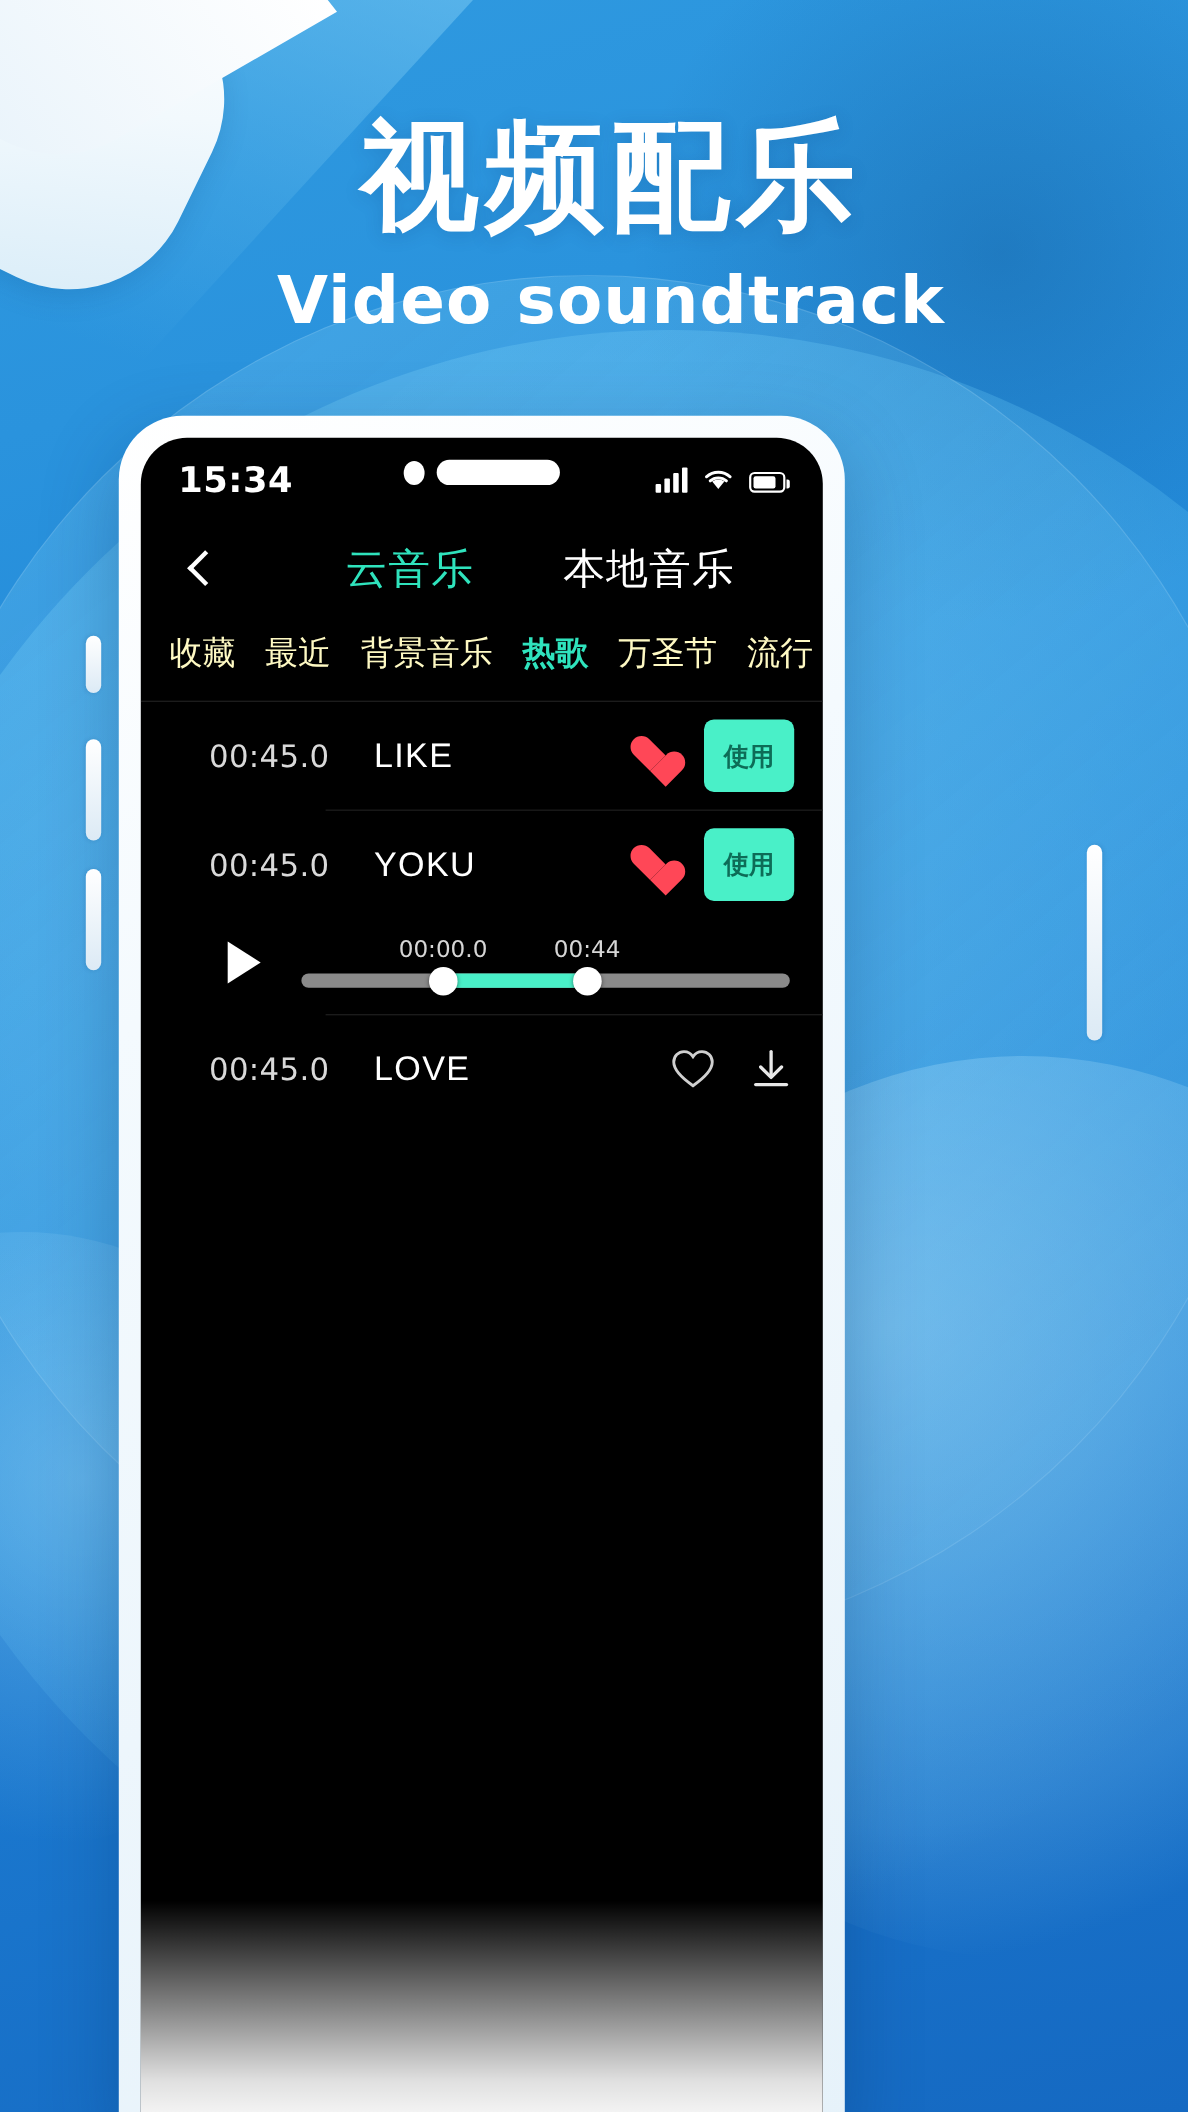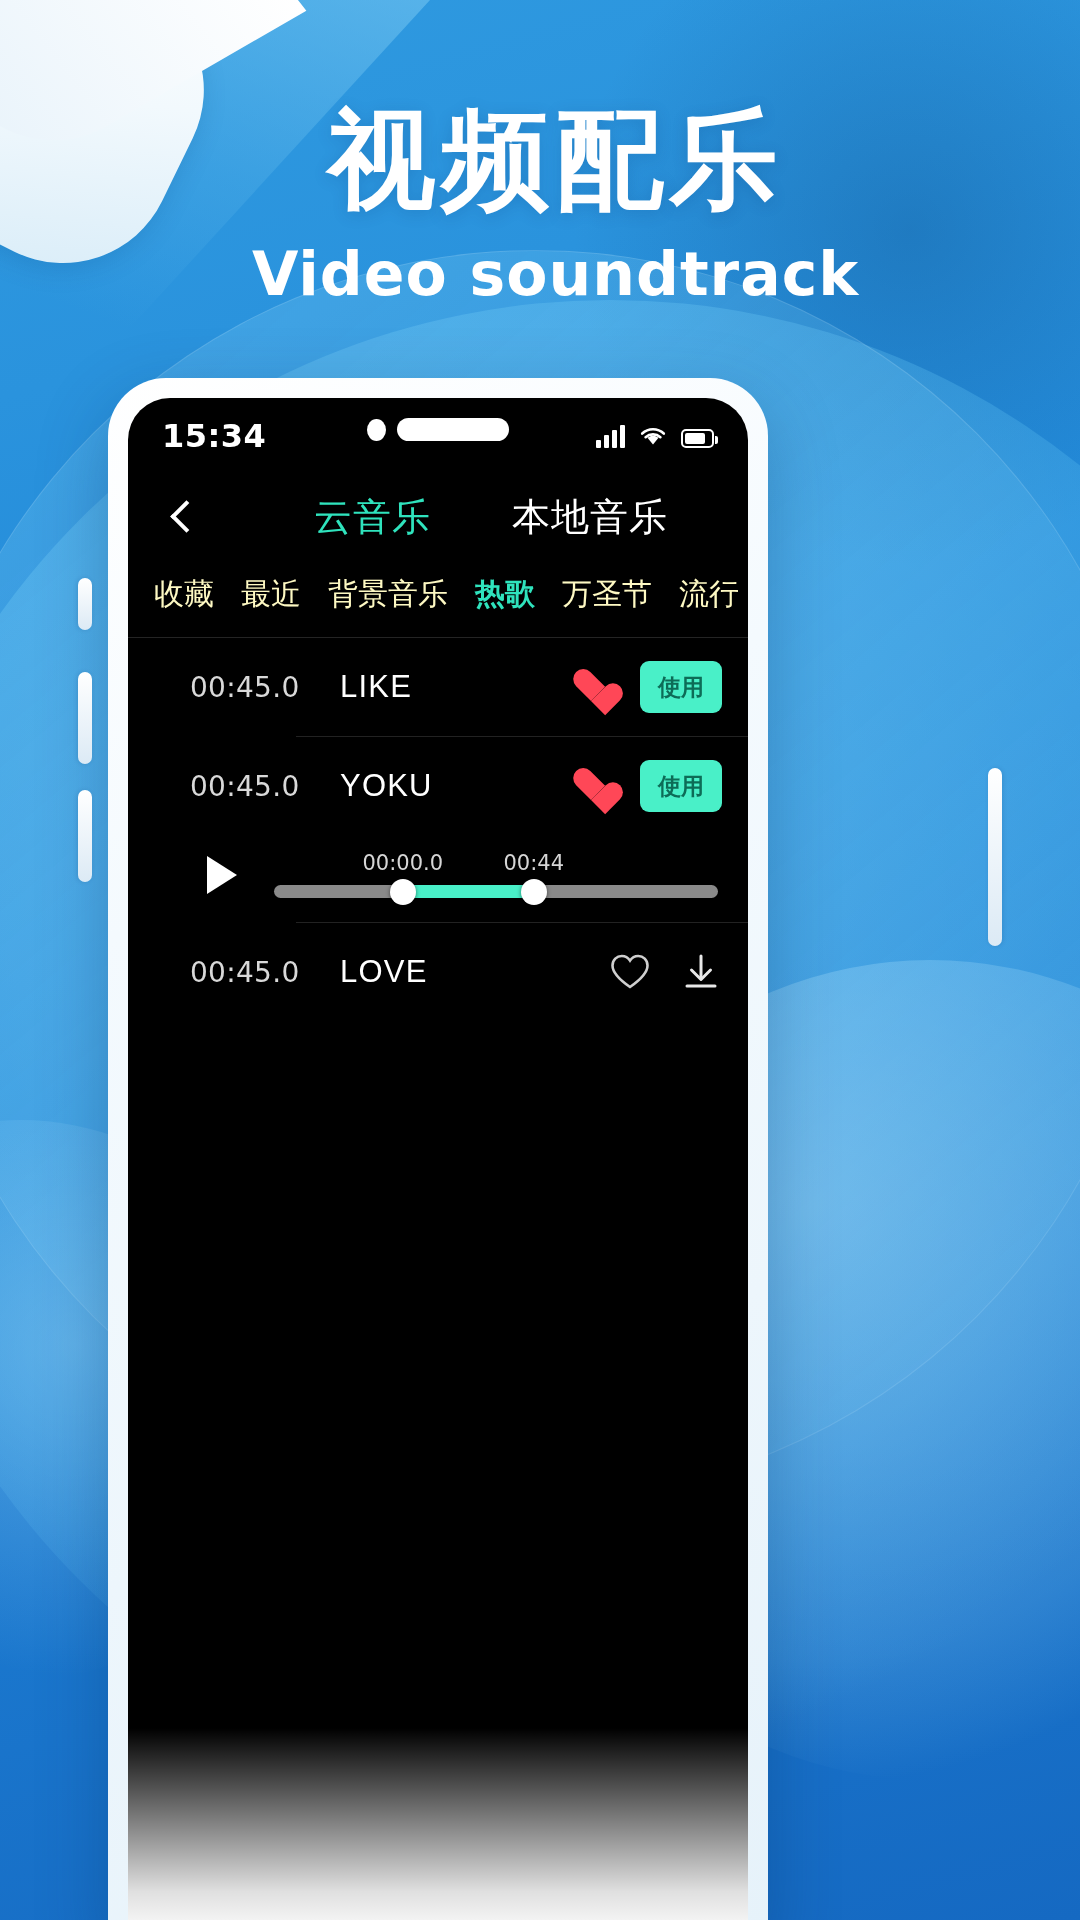--- a/index.html
+++ b/index.html
@@ -200,21 +200,21 @@
     width:38px;height:34px;position:relative;
   }
   .heart-filled::before,.heart-filled::after{
     content:""; position:absolute; top:0; width:20px; height:31px;
     background:#ff4757; border-radius:20px 20px 0 0;
   }
   .heart-filled::before{ left:19px; transform:rotate(-45deg); transform-origin:0 100%; }
   .heart-filled::after{ left:19px; transform:rotate(45deg); transform-origin:0 100%; }
   .heart-outline{ width:40px;height:38px; }
   .use-btn{
-    width:82px; height:52px; border-radius:9px;
+    width:82px; height:66px; border-radius:9px;
     background:#49f0c8;
     display:flex; align-items:center; justify-content:center;
     color:#0d6c57; font-size:23px; font-weight:bold;
   }
   .dl-ico{ width:42px; height:42px; }
 
   
   .player{
     display:flex; align-items:center; padding:16px 26px 24px 26px;
   }

